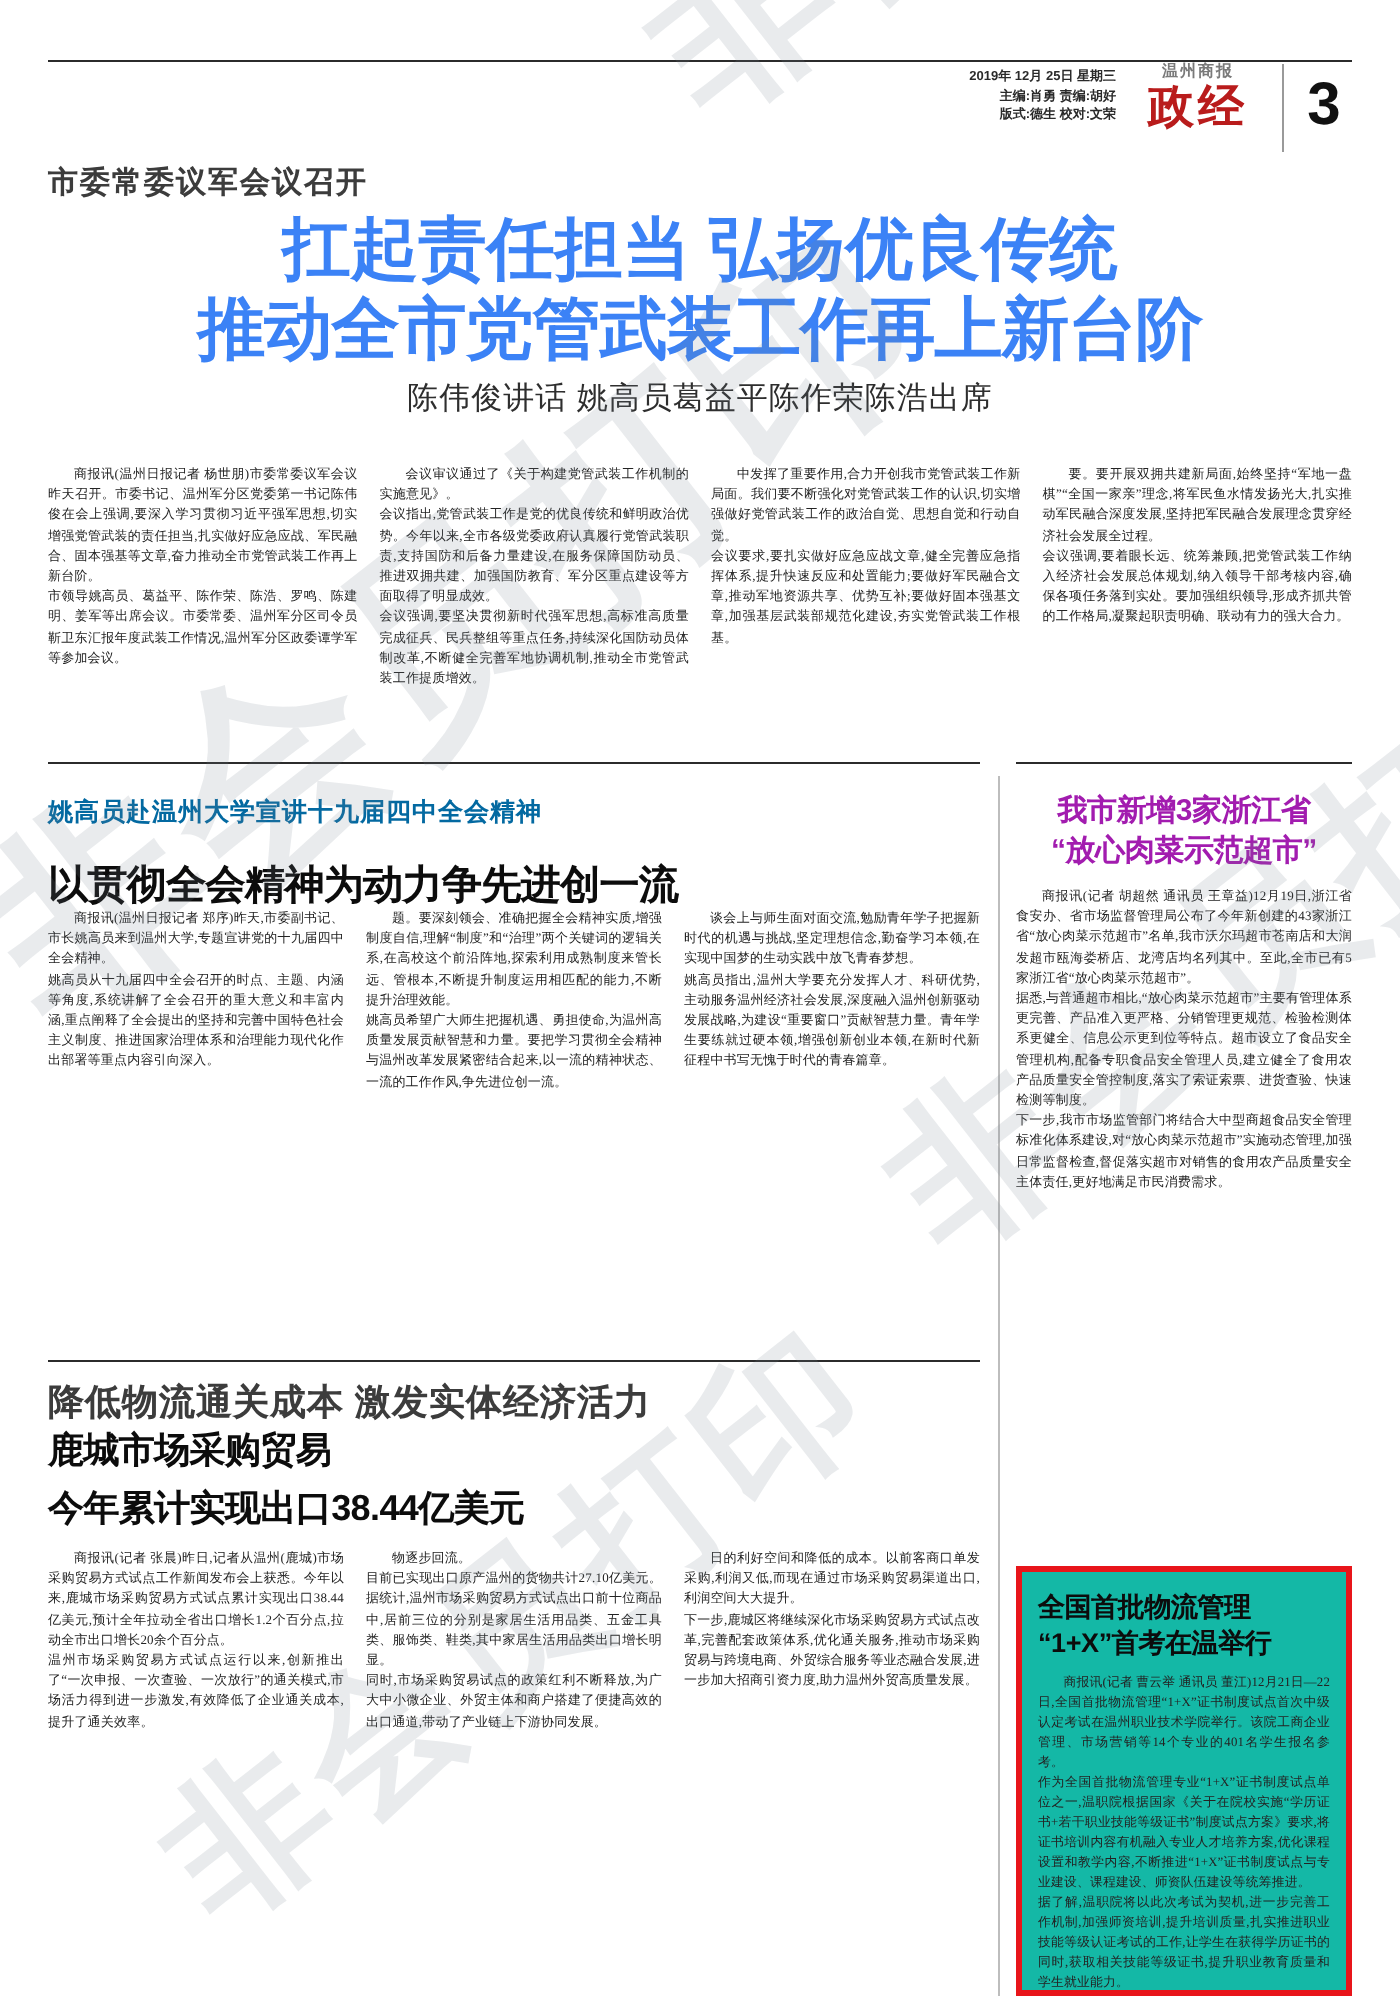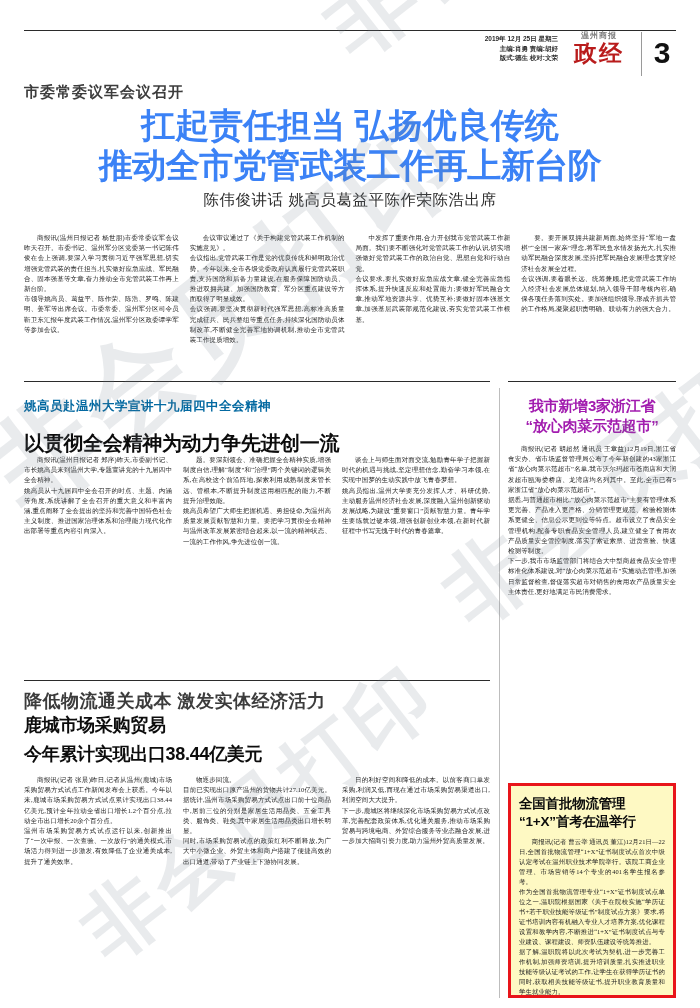--- a/index.html
+++ b/index.html
@@ -135,21 +135,21 @@
     font-size:18px;font-weight:700;color:#0c0c0c;line-height:29px;letter-spacing:-0.3px;
     margin-top:1px;
   }
   .botLbody{position:absolute;left:24px;top:775px;width:466px;}
   .botLbody .col{width:148px;}
 
   
   .redbox{
     position:absolute;left:508px;top:783px;width:168px;height:215px;
     border:3px solid #e8151a;
-    background:#fef9c3;
+    background:#14b8a6;
     box-sizing:border-box;
     z-index:6;
   }
   .redbox-inner{padding:9px 8px 6px 8px;}
   .h4{
     font-family:"Liberation Sans","DejaVu Sans",sans-serif;
     font-size:13.5px;font-weight:700;color:#0c0c0c;line-height:18px;letter-spacing:-0.2px;
   }
   .redbox .col{width:100%;font-size:6.4px;line-height:10px;margin-top:6px;}
 

